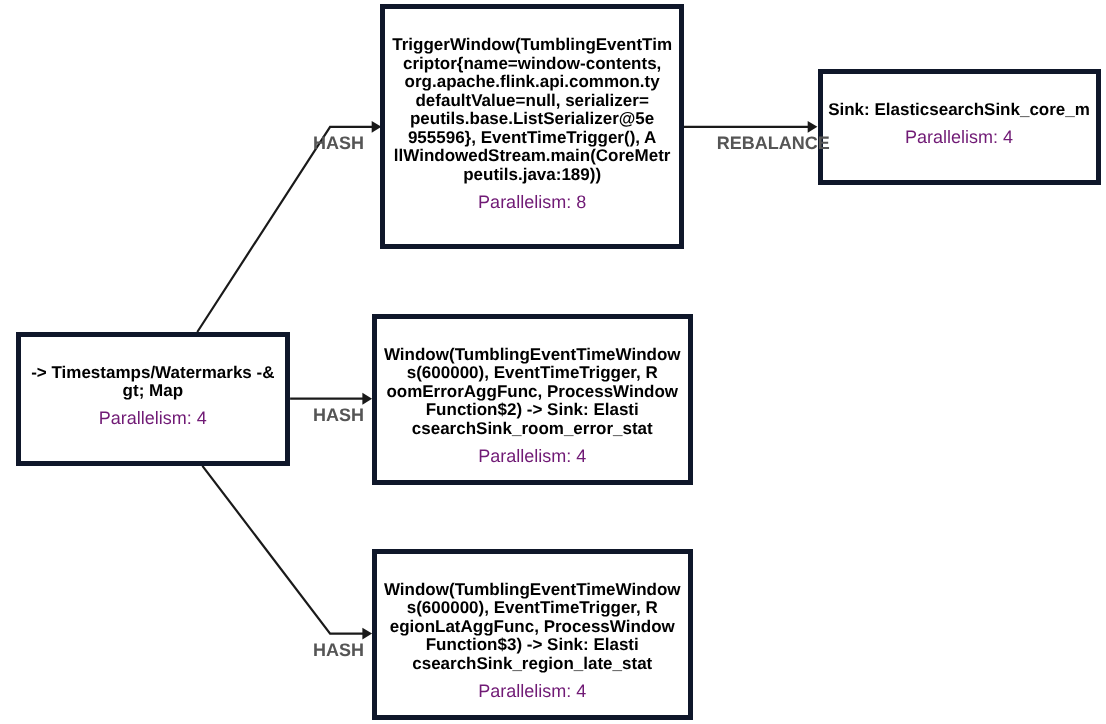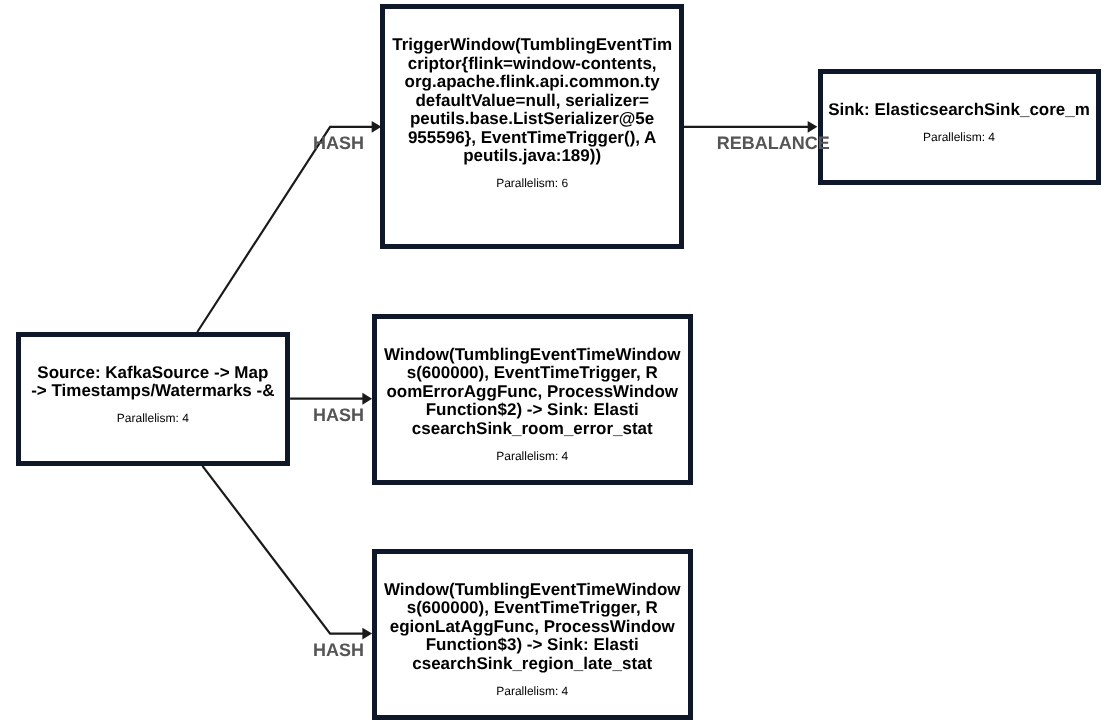--- a/index.html
+++ b/index.html
@@ -8,21 +8,21 @@
        font-family:"Liberation Sans",sans-serif;
        -webkit-font-smoothing:antialiased;
        text-rendering:geometricPrecision;}
   #canvas{position:relative;width:1106px;height:724px;background:#ffffff;overflow:hidden;}
 
   .node{position:absolute;box-sizing:border-box;background:#ffffff;
         border:5px solid #0f172a;}
   .node-text{position:absolute;left:0;width:100%;text-align:center;}
   .tline{font-size:17px;font-weight:bold;color:#000000;line-height:18.57px;
          white-space:pre;}
-  .par{font-size:12px;font-weight:normal;color:#000000;line-height:18.57px;
+  .par{font-size:18px;font-weight:normal;color:#701a75;line-height:18.57px;
        white-space:pre;}
 
   svg.edges{position:absolute;left:0;top:0;width:1106px;height:724px;}
   .edgelabel{position:absolute;font-size:18px;font-weight:bold;
              color:#555555;white-space:pre;line-height:13.2px;}
 </style>
 </head>
 <body>
 
 <div id="canvas">
@@ -41,36 +41,37 @@
       <polygon points="362.4,627.65 372.1,633.6 362.4,639.55" fill="#1a1a1a"></polygon>
     </g>
     <g>
       <path d="M684,126.85 L809,126.85" fill="none" stroke="#1a1a1a" stroke-width="2.2"></path>
       <polygon points="807.7,120.9 817.4,126.85 807.7,132.8" fill="#1a1a1a"></polygon>
     </g>
   </svg>
 
   <div class="node" style="left:15.7px;top:332px;width:274.3px;height:133.7px;">
     <div class="node-text" style="top:26.9px;">
-      <div class="tline">Source: KafkaSource -&gt; Map</div>
       <div class="tline">-&gt; Timestamps/Watermarks -&amp;</div>
+      <div class="tline">gt; Map</div>
       <div class="par" style="margin-top:8.4px;">Parallelism: 4</div>
     </div>
   </div>
 
   <div class="node" style="left:380.3px;top:4px;width:303.7px;height:245px;">
     <div class="node-text" style="top:27px;">
       <div class="tline">TriggerWindow(TumblingEventTim</div>
-      <div class="tline">criptor{flink=window-contents,</div>
+      <div class="tline">criptor{name=window-contents,</div>
       <div class="tline">org.apache.flink.api.common.ty</div>
       <div class="tline">defaultValue=null, serializer=</div>
       <div class="tline">peutils.base.ListSerializer@5e</div>
       <div class="tline">955596}, EventTimeTrigger(), A</div>
+      <div class="tline">llWindowedStream.main(CoreMetr</div>
       <div class="tline">peutils.java:189))</div>
-      <div class="par" style="margin-top:8.4px;">Parallelism: 6</div>
+      <div class="par" style="margin-top:8.4px;">Parallelism: 8</div>
     </div>
   </div>
 
   <div class="node" style="left:817.5px;top:69px;width:283px;height:115.6px;">
     <div class="node-text" style="top:27px;text-align:center;">
       <div class="tline">Sink: ElasticsearchSink_core_m</div>
       <div class="par" style="margin-top:8.4px;">Parallelism: 4</div>
     </div>
   </div>
 

